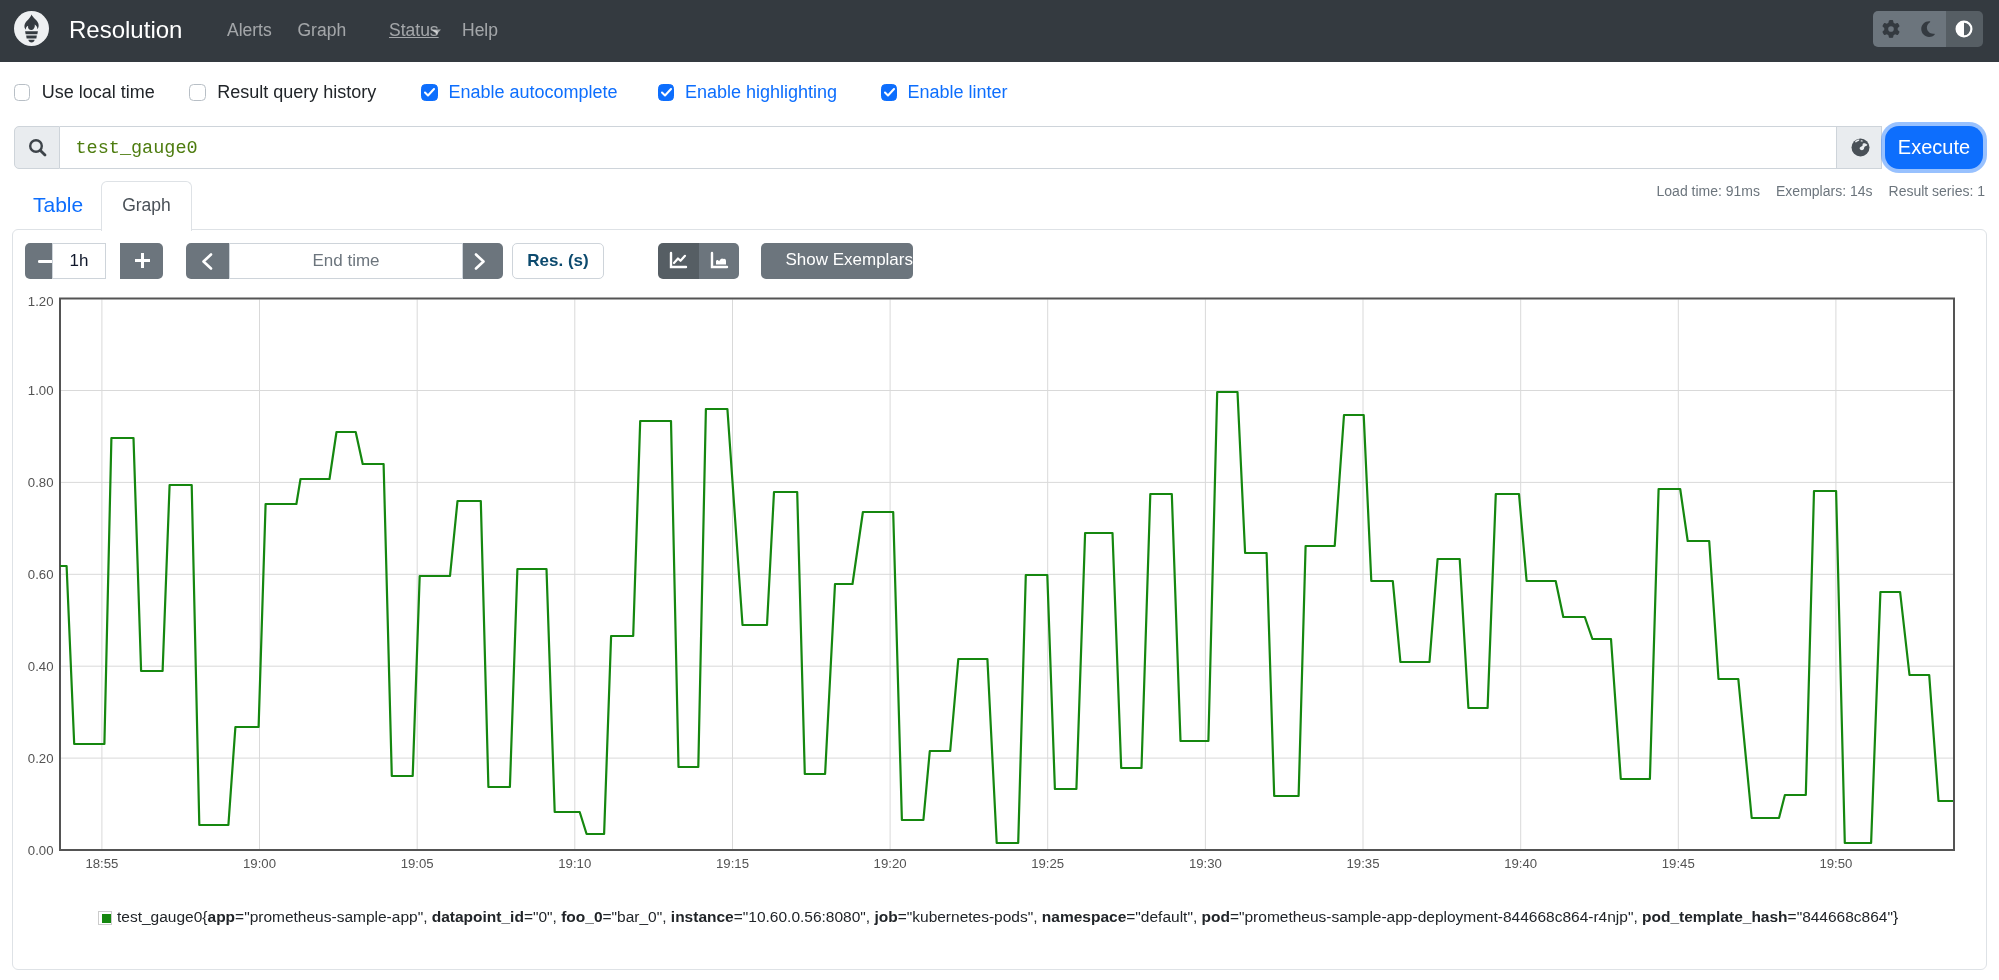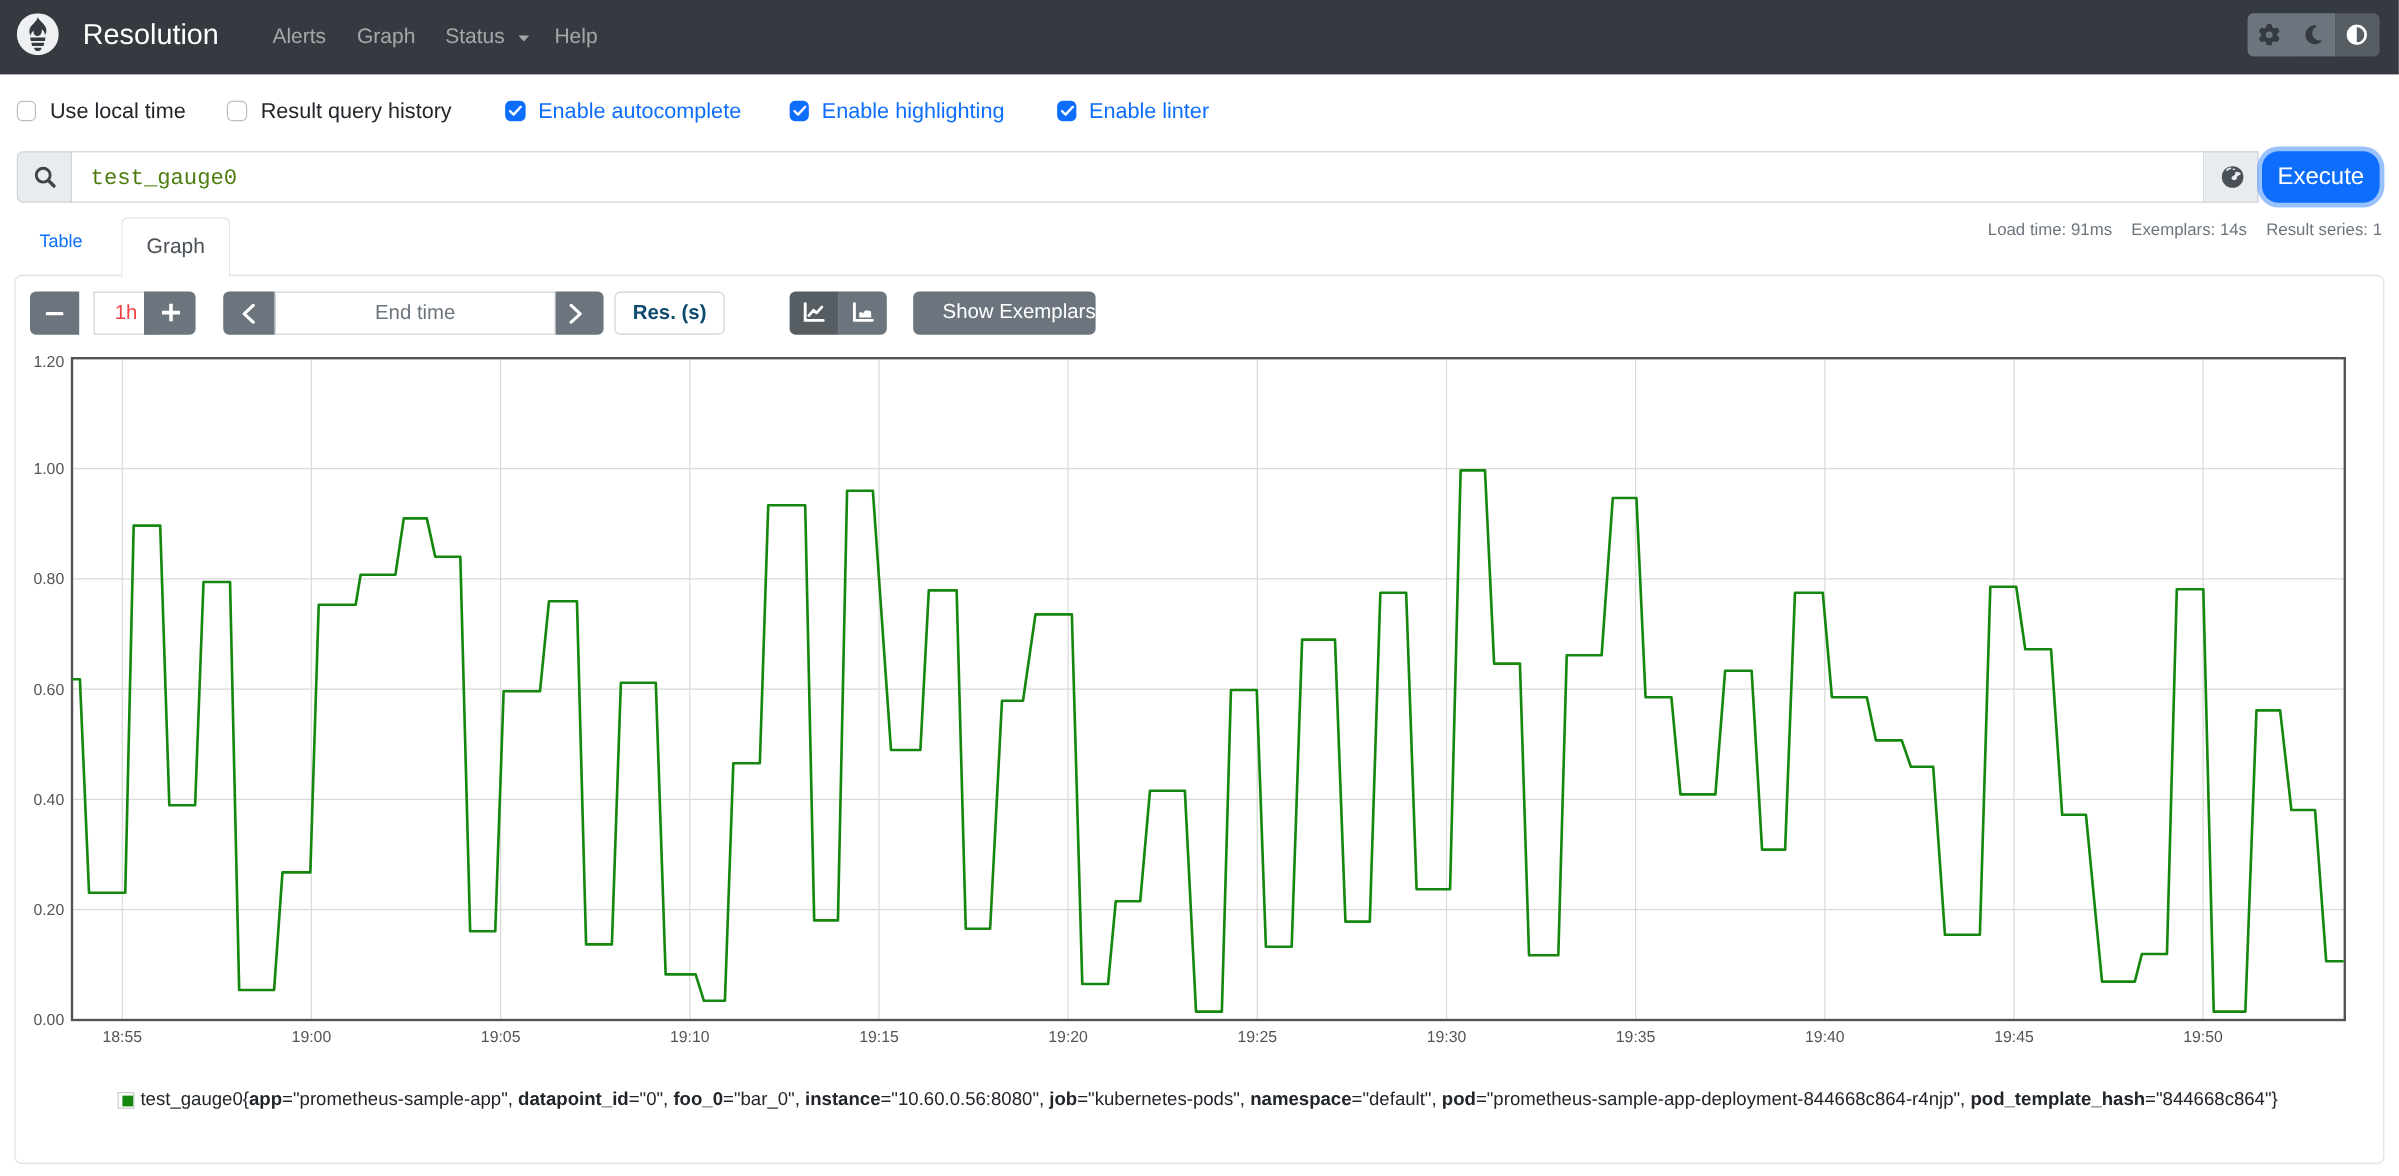--- a/index.html
+++ b/index.html
@@ -24,21 +24,21 @@
   #qtext { position:absolute; left:75.5px; top:138px; font-family:"Liberation Mono", monospace; font-size:18.5px; color:#4d7c0f; }
   #qglobe { position:absolute; left:1837px; top:126px; width:45px; height:43px; background:#e9ecef; border:1px solid #ced4da; border-left:none; }
   #execute { position:absolute; left:1885px; top:126px; width:98px; height:43px; background:#0d6efd; border-radius:14px; box-shadow:0 0 0 4px rgba(49,132,253,.5); color:#fff; font-size:20px; text-align:center; line-height:42px; }
 
   
   #stats { position:absolute; right:14px; top:183px; font-size:14px; color:#6c757d; }
   #stats span { margin-left:16px; }
 
   
   #tabline { position:absolute; left:12px; top:229px; width:1975px; height:741px; border:1px solid #dee2e6; border-radius:6px; }
-  #tabTable { position:absolute; left:33px; top:193px; font-size:15px; color:#0d6efd; }
+  #tabTable { position:absolute; left:33px; top:193px; font-size:21px; color:#0d6efd; }
   #tabGraph { position:absolute; left:101px; top:181px; width:91px; height:49.5px; background:#fff; border:1px solid #dee2e6; border-bottom:none; border-radius:6px 6px 0 0; font-size:17.5px; color:#495057; text-align:center; line-height:47px; }
 
   
   .tbtn { position:absolute; top:243px; height:35.5px; background:#6c757d; color:#fff; }
   .tinput { position:absolute; top:243px; height:35.5px; background:#fff; border:1px solid #ced4da; font-size:17px; text-align:center; line-height:33px; }
 
   
   #legend { position:absolute; left:98px; top:908px; font-size:15.5px; color:#212529; }
 </style>
 </head>
@@ -46,21 +46,21 @@
 <div id="navbar"></div>
 <svg class="abs" style="left:14px; top:11px;" width="35" height="35" viewBox="0 0 46 46">
   <circle cx="23" cy="23" r="23" fill="#eef0f2"></circle>
   <path fill="#343a40" d="M23 4.5 C 25 9, 30.5 11.5, 32 16.5 C 33 20, 32 22.5, 30.6 24 C 31.2 20.8, 28.7 18.6, 27.2 17.8 C 27.9 21.2, 26.1 24.7, 23.2 25 C 20.2 25.3, 17.8 23, 18.5 19.3 C 16.2 20.5, 15.1 22.8, 15.8 24.6 C 14 23.2, 13 20.2, 14.2 17 C 15.6 13, 21.3 10, 23 4.5 Z"></path>
   <path fill="#343a40" d="M14.6 26.5 L31.4 26.5 L30.7 30.5 L15.3 30.5 Z M16 32.3 L30 32.3 L29.4 36 L16.6 36 Z"></path>
   <path fill="#343a40" d="M18.9 37.8 L27.1 37.8 C 26.8 40, 25.1 41.5, 23 41.5 C 20.9 41.5, 19.2 40, 18.9 37.8 Z"></path>
 </svg>
 <div id="brand">Resolution</div>
 <a class="navlink" style="left:227px;">Alerts</a>
 <a class="navlink" style="left:297.5px;">Graph</a>
-<a class="navlink" style="left:371px;">Status</a>
+<a class="navlink" style="left:389px;text-decoration:underline;">Status</a>
 <svg class="abs" style="left:431.5px; top:28.5px;" width="9" height="6" viewBox="0 0 9 6">
     <path fill="rgba(255,255,255,.55)" d="M0 0.5 L9 0.5 L4.5 5.5 Z"></path>
   </svg>
 <a class="navlink" style="left:462px;text-align:center;">Help</a>
 
 <div class="themebtn" style="left:1873px; border-radius:5px 0 0 5px;"></div>
 <div class="themebtn" style="left:1909.7px;"></div>
 <div class="themebtn" style="left:1946.4px; width:36.6px; background:#565e64; border-radius:0 5px 5px 0;"></div>
 <svg class="abs" style="left:1882px; top:20px;" width="18" height="18" viewBox="0 0 512 512">
   <path fill="#343a40" d="M495.9 166.6c3.2 8.7 .5 18.4-6.4 24.6l-43.3 39.4c1.1 8.3 1.7 16.8 1.7 25.4s-.6 17.1-1.7 25.4l43.3 39.4c6.9 6.2 9.6 15.9 6.4 24.6c-4.4 11.9-9.7 23.3-15.8 34.3l-4.7 8.1c-6.6 11-14 21.4-22.1 31.2c-5.9 7.2-15.7 9.6-24.5 6.8l-55.7-17.7c-13.4 10.3-28.2 18.9-44 25.4l-12.5 57.1c-2 9.1-9 16.3-18.2 17.8c-13.8 2.3-28 3.5-42.5 3.5s-28.7-1.2-42.5-3.5c-9.2-1.5-16.2-8.7-18.2-17.8l-12.5-57.1c-15.8-6.5-30.6-15.1-44-25.4L83.1 425.9c-8.8 2.8-18.6 .3-24.5-6.8c-8.1-9.8-15.5-20.2-22.1-31.2l-4.7-8.1c-6.1-11-11.4-22.4-15.8-34.3c-3.2-8.7-.5-18.4 6.4-24.6l43.3-39.4C64.6 273.1 64 264.6 64 256s.6-17.1 1.7-25.4L22.4 191.2c-6.9-6.2-9.6-15.9-6.4-24.6c4.4-11.9 9.7-23.3 15.8-34.3l4.7-8.1c6.6-11 14-21.4 22.1-31.2c5.9-7.2 15.7-9.6 24.5-6.8l55.7 17.7c13.4-10.3 28.2-18.9 44-25.4l12.5-57.1c2-9.1 9-16.3 18.2-17.8C227.3 1.2 241.5 0 256 0s28.7 1.2 42.5 3.5c9.2 1.5 16.2 8.7 18.2 17.8l12.5 57.1c15.8 6.5 30.6 15.1 44 25.4l55.7-17.7c8.8-2.8 18.6-.3 24.5 6.8c8.1 9.8 15.5 20.2 22.1 31.2l4.7 8.1c6.1 11 11.4 22.4 15.8 34.3zM256 336a80 80 0 1 0 0-160 80 80 0 1 0 0 160z"></path>
@@ -106,21 +106,21 @@
   <path fill="#e9ecef" d="M4.2 3.2 C5.5 2 7 1.4 8.2 1.6 C8.8 2.4 8 3.2 7 3.3 C6.2 3.4 5.6 4.4 4.8 4.4 C4.2 4.4 4 3.8 4.2 3.2 Z"></path>
   <path fill="#e9ecef" d="M12.6 5.2 C13.8 5 15.5 5.6 16.4 6.8 C16 8.2 14.4 8 13.6 8.8 C12.8 9.6 13.4 10.8 12.4 11.6 C11.2 12.6 9.4 12.2 8.8 11 C8.2 9.8 9.2 8.8 10.2 8.4 C11.2 8 11.8 7.4 11.6 6.4 C11.5 5.8 12 5.3 12.6 5.2 Z"></path>
   <path fill="#e9ecef" d="M9.8 2.4 C10.6 2.2 11.6 2.4 12 3 C11.6 3.6 10.6 3.8 9.9 3.4 C9.5 3.1 9.5 2.6 9.8 2.4 Z"></path>
 </svg>
 <div id="execute">Execute</div>
 
 <div class="tbtn" style="left:24.7px; width:41.3px; border-radius:5px 0 0 5px;"></div>
 <svg class="abs" style="left:38px; top:259.5px;" width="15" height="3" viewBox="0 0 15 3">
     <rect width="15" height="3" rx="1.2" fill="#fff"></rect>
   </svg>
-<div class="tinput" style="left:78px; width:54px; color:#ef4444;">1h</div>
+<div class="tinput" style="left:52px; width:54px; color:#0f172a;">1h</div>
 <div class="tbtn" style="left:120px; width:43px; border-radius:0 5px 5px 0;"></div>
 <svg class="abs" style="left:134.5px; top:253px;" width="15" height="15" viewBox="0 0 15 15">
     <path fill="#fff" d="M6 0 H9 V6 H15 V9 H9 V15 H6 V9 H0 V6 H6 Z"></path>
   </svg>
 
 <div class="tbtn" style="left:186px; width:43px; border-radius:5px 0 0 5px;"></div>
 <svg class="abs" style="left:201px; top:252.5px;" width="12" height="17" viewBox="0 0 12 17">
     <path fill="none" stroke="#fff" stroke-width="2.6" stroke-linecap="round" stroke-linejoin="round" d="M10 1.5 L2.5 8.5 L10 15.5"></path>
   </svg>
 <div class="tinput" style="left:229px; width:234px; color:#6c757d;">End time</div>

